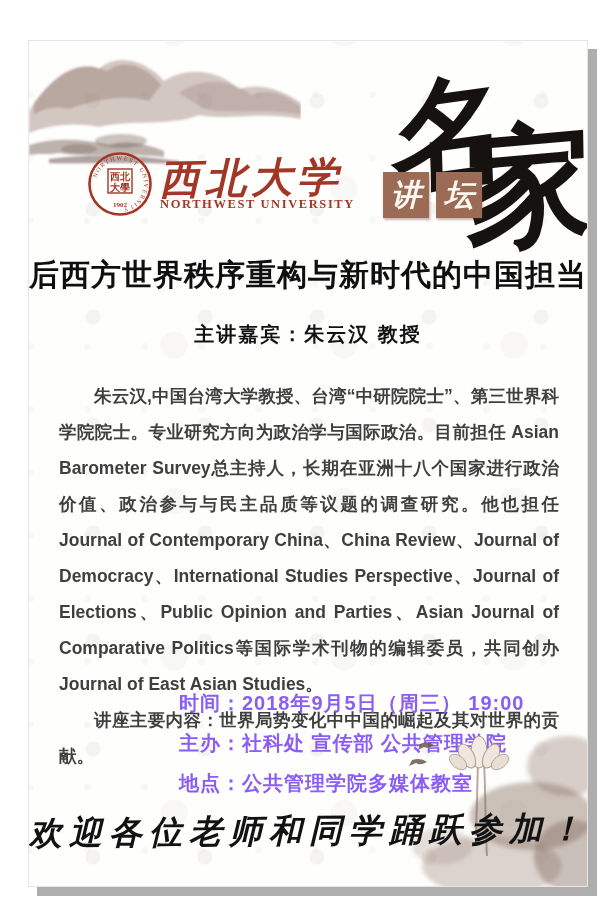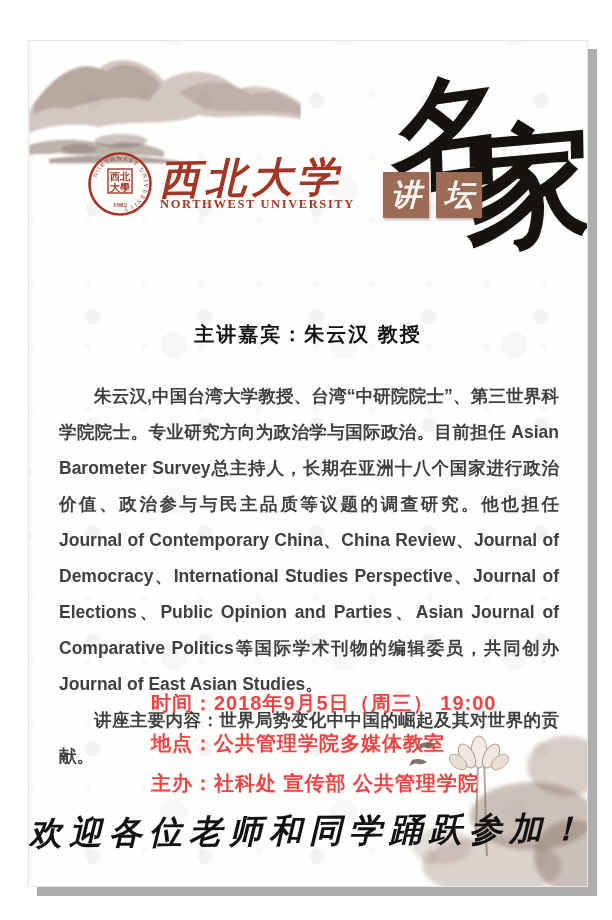--- a/index.html
+++ b/index.html
@@ -81,22 +81,22 @@
     position: absolute; left: 30px; top: 337px; width: 500px;
     font-size: 17.5px; line-height: 36px; color: #3f3f3f;
     text-align: justify;
     font-weight: bold;
   }
   .bio-wrap p { text-indent: 2em; }
 
   
   .info-block { position: absolute; left: 122px; top: 642px; }
   .info-row {
-    font-size: 20px; font-weight: 800; color: #ef4444;
-    line-height: 40px; letter-spacing: 1px; white-space: nowrap;
+    font-size: 20px; font-weight: 800; color: #8b5cf6;
+    line-height: 40px; letter-spacing: 1px; white-space: nowrap; margin-left: 28px;
   }
 
   
   .footer-slogan {
     position: absolute; left: 0; top: 768px; width: 100%;
     text-align: center;
     font-family: "Liberation Serif", "DejaVu Serif", serif;
     font-size: 33px; font-weight: 800; font-style: italic;
     color: #121212; letter-spacing: 7px; white-space: nowrap;
     transform: rotate(-0.5deg);
@@ -142,31 +142,32 @@
   <div class="wordmark-cn">西北大学</div>
   <div class="wordmark-en">NORTHWEST UNIVERSITY</div>
 
   <div class="forum-char forum-char-1">名</div>
   <div class="forum-char forum-char-2">家</div>
   <div class="forum-blocks">
     <div class="forum-block">讲</div>
     <div class="forum-block">坛</div>
   </div>
 
+  <div class="lecture-title">后西方世界秩序重构与新时代的中国担当</div>
   <div class="speaker-line">主讲嘉宾：朱云汉 教授</div>
 
   <div class="bio-wrap">
     <p>朱云汉,中国台湾大学教授、台湾“中研院院士”、第三世界科学院院士。专业研究方向为政治学与国际政治。目前担任 Asian Barometer Survey总主持人，长期在亚洲十八个国家进行政治价值、政治参与与民主品质等议题的调查研究。他也担任Journal of Contemporary China、China Review、Journal of Democracy、International Studies Perspective、Journal of Elections、Public Opinion and Parties、Asian Journal of Comparative Politics等国际学术刊物的编辑委员，共同创办Journal of East Asian Studies。</p>
     <p>讲座主要内容：世界局势变化中中国的崛起及其对世界的贡献。</p>
   </div>
 
   <div class="info-block">
     <div class="info-row"><span>时间：</span><span>2018年9月5日（周三） 19:00</span></div>
+    <div class="info-row"><span>主办：</span><span>社科处 宣传部 公共管理学院</span></div>
     <div class="info-row"><span>地点：</span><span>公共管理学院多媒体教室</span></div>
-    <div class="info-row"><span>主办：</span><span>社科处 宣传部 公共管理学院</span></div>
   </div>
 
   <svg class="deco lotus" viewBox="0 0 205 180">
     <defs>
       <filter id="soft2">
           <feGaussianBlur stdDeviation="2.2"></feGaussianBlur>
         </filter>
     </defs>
     <g filter="url(#soft2)">
       <ellipse cx="150" cy="110" rx="62" ry="34" fill="#8f7567" opacity="0.45"></ellipse>

